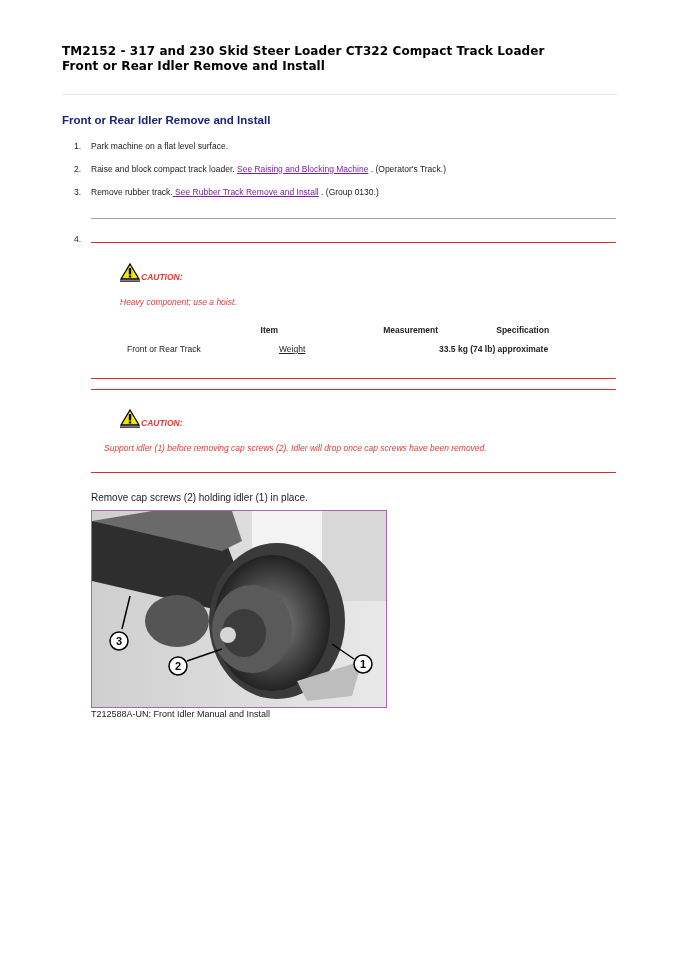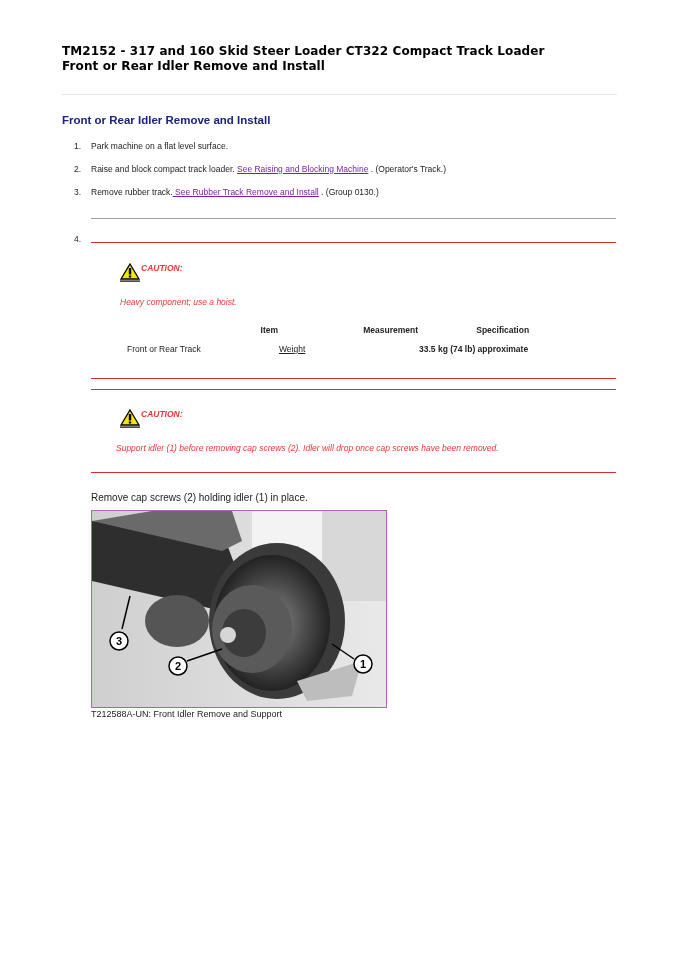--- a/index.html
+++ b/index.html
@@ -7,34 +7,34 @@
   .abs { position:absolute; }
   .doc-title { left:62px; top:44px; font-family:"DejaVu Sans", sans-serif; font-weight:bold; font-size:12px; line-height:15px; letter-spacing:0.1px; }
   .hr-grey { left:62px; top:94px; width:555px; height:1px; background:#e6e6e6; }
   .section-title { left:62px; top:114px; font-size:11.5px; font-weight:bold; color:#1a237e; }
   .step { font-size:8.5px; color:#222; }
   .step .num { position:absolute; left:0; }
   .step .txt { position:absolute; left:17px; white-space:nowrap; }
   a.link { color:#7b1fa2; text-decoration:underline; }
   .line-grey { height:1px; background:#a0a0a0; }
   .line-red { height:1px; background:#d32f2f; }
-  .caution-row { display:flex; align-items:flex-start; }
+  .caution-row { display:flex; align-items:flex-end; }
   .caution-label { color:#e53935; font-style:italic; font-weight:bold; font-size:8.5px; margin-left:1px; }
   .caution-text { color:#e53935; font-style:italic; font-weight:normal; font-size:8.5px; white-space:nowrap; }
   .spec { font-size:8.5px; color:#222; }
   .spec th { font-weight:bold; text-align:right; padding:0; }
   .photo { left:91px; top:510px; width:296px; height:198px; border:1px solid #a865b0; box-sizing:border-box; background:#f4f4f4; overflow:hidden; }
   .caption { left:91px; top:709px; font-size:9px; color:#222; }
   .plain { font-size:10px; color:#222; }
 </style>
 </head>
 <body>
 
 <div class="abs doc-title">
-  <div>TM2152 - 317 and 160 Skid Steer Loader CT322 Compact Track Loader</div>
+  <div>TM2152 - 317 and 230 Skid Steer Loader CT322 Compact Track Loader</div>
   <div>Front or Rear Idler Remove and Install</div>
 </div>
 
 <div class="abs hr-grey"></div>
 
 <div class="abs section-title">Front or Rear Idler Remove and Install</div>
 
 <div class="abs step" style="left:74px; top:141px; width:540px; height:12px;">
   <span class="num">1.</span>
   <span class="txt">Park machine on a flat level surface.</span>
@@ -69,21 +69,21 @@
     <rect x="0" y="17.5" width="20" height="1.2" fill="#000"></rect>
   </svg>
   <span class="caution-label">CAUTION:</span>
 </div>
 <div class="abs caution-text" style="left:120px; top:297px;">Heavy component; use a hoist.</div>
 
 <table class="abs spec" style="left:126px; top:324px; border-collapse:collapse;">
   <tbody>
       <tr>
     <th style="width:152px; height:12px;">Item</th>
-    <th style="width:140px;">Measurement</th>
+    <th style="width:160px;">Measurement</th>
     <th>Specification</th>
   </tr>
   <tr>
     <td style="padding-top:8px;">Front or Rear Track</td>
     <td style="padding-top:8px;text-decoration:underline;">Weight</td>
     <td style="padding-top:8px;font-weight:bold;">33.5 kg (74 lb) approximate</td>
   </tr>
 </tbody>
   </table>
 
@@ -92,21 +92,21 @@
 
 <div class="abs caution-row" style="left:120px; top:409px;">
   <svg width="20" height="19" viewBox="0 0 20 19">
     <polygon points="10,1 19,16 1,16" fill="#f5e600" stroke="#000" stroke-width="1.3"></polygon>
     <rect x="8.8" y="5" width="2.4" height="6.5" fill="#000"></rect>
     <rect x="8.8" y="12.5" width="2.4" height="2" fill="#000"></rect>
     <rect x="0" y="17.5" width="20" height="1.2" fill="#000"></rect>
   </svg>
   <span class="caution-label">CAUTION:</span>
 </div>
-<div class="abs caution-text" style="left:116px; top:443px;">Support idler (1) before removing cap screws (2). Idler will drop once cap screws have been removed.</div>
+<div class="abs caution-text" style="left:104px; top:443px;">Support idler (1) before removing cap screws (2). Idler will drop once cap screws have been removed.</div>
 
 <div class="abs line-red" style="left:91px; top:472px; width:525px;"></div>
 
 <div class="abs plain" style="left:91px; top:492px;">Remove cap screws (2) holding idler (1) in place.</div>
 
 <a class="abs photo" href="#">
   <svg width="296" height="198" viewBox="0 0 296 198">
     <defs>
       <radialGradient id="wheel" cx="50%" cy="50%" r="50%">
         <stop offset="0%" stop-color="#8a8a8a"></stop>
@@ -134,13 +134,13 @@
     <circle cx="27" cy="130" r="9" fill="#fff" stroke="#000" stroke-width="1.5"></circle>
     <line x1="95" y1="150" x2="130" y2="138" stroke="#000" stroke-width="1.5"></line>
     <circle cx="86" cy="155" r="9" fill="#fff" stroke="#000" stroke-width="1.5"></circle>
     <line x1="262" y1="148" x2="240" y2="133" stroke="#000" stroke-width="1.5"></line>
     <circle cx="271" cy="153" r="9" fill="#fff" stroke="#000" stroke-width="1.5"></circle>
     <text x="27" y="134" font-size="11" font-family="Liberation Sans, sans-serif" font-weight="bold" text-anchor="middle">3</text>
     <text x="86" y="159" font-size="11" font-family="Liberation Sans, sans-serif" font-weight="bold" text-anchor="middle">2</text>
     <text x="271" y="157" font-size="11" font-family="Liberation Sans, sans-serif" font-weight="bold" text-anchor="middle">1</text>
   </svg>
 </a>
-<div class="abs caption">T212588A-UN: Front Idler Remove and Support</div>
+<div class="abs caption">T212588A-UN: Front Idler Manual and Install</div>
 
 </body></html>

